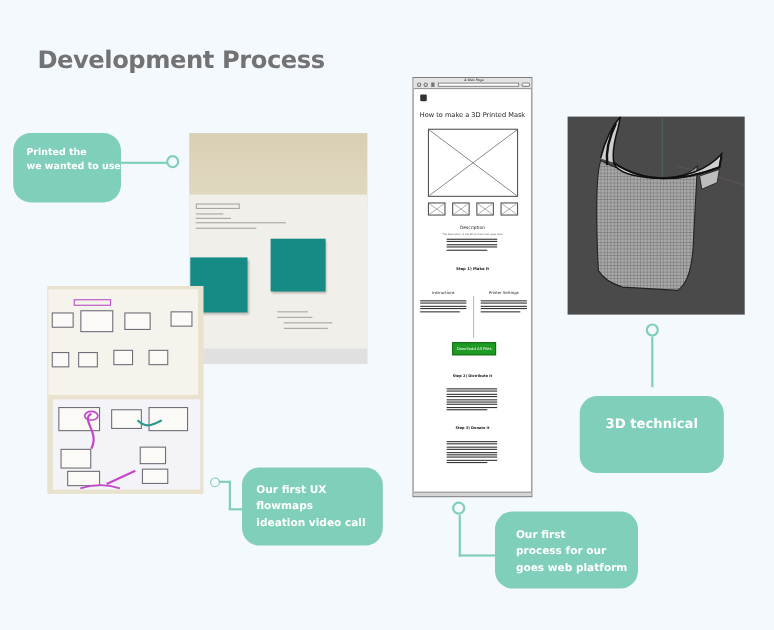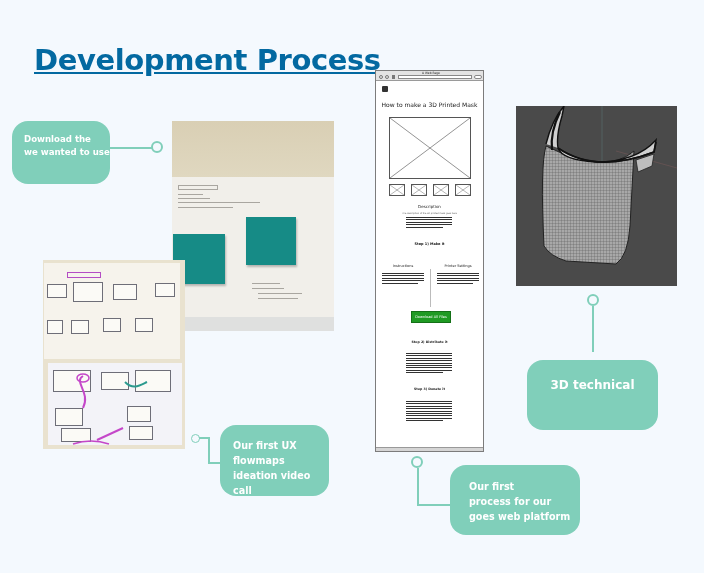--- a/index.html
+++ b/index.html
@@ -4,24 +4,23 @@
 <style>
   * { box-sizing: border-box; margin: 0; padding: 0; }
   html, body { width: 704px; height: 573px; overflow: hidden; }
   body {
     background: #f4f9fe;
     font-family: "DejaVu Sans", sans-serif;
     position: relative;
   }
   .title {
     position: absolute; left: 34px; top: 43px;
-    font-size: 29px; font-weight: bold; color: #0369a1;
+    font-size: 22px; font-weight: bold; color: #737373;
     letter-spacing: -0.4px;
     font-family: "DejaVu Sans", sans-serif;
-    text-decoration: underline;
   }
   .bubble {
     position: absolute;
     background: #80cfba;
     color: #ffffff;
     border-radius: 18px;
     font-weight: bold;
     font-family: "DejaVu Sans", sans-serif;
   }
   .bubble .txt { position: absolute; }
@@ -59,21 +58,21 @@
   
   .render { background: #4a4a4a; }
 </style>
 </head>
 <body>
 
 <div class="title">Development Process</div>
 
 <div class="bubble" style="left:12px; top:121px; width:98px; height:63px; border-radius:16px;">
   <div class="txt" style="left:12px; top:12px; font-size:8.6px; line-height:13px;">
-    <div>Download the</div>
+    <div>Printed the</div>
     <div>we wanted to use</div>
   </div>
 </div>
 <div class="line" style="left:108px; top:147px; width:44px; height:2px;"></div>
 <div class="ring" style="left:151px; top:141px;"></div>
 
 <div class="photo wall" style="left:172px; top:121px; width:162px; height:210px;">
   <div class="paper" style="left:0; top:56px; width:162px; height:140px;"></div>
 
   <div class="scribble" style="left:6px; top:64px; width:40px; border:1px solid #8a8780; height:5px; background:transparent;"></div>
@@ -117,21 +116,21 @@
     <path d="M82 122 C90 130, 96 126, 104 122" stroke="#2a9a8e" stroke-width="2" fill="none"></path>
     <path d="M54 180 L80 168" stroke="#c447c9" stroke-width="2" fill="none"></path>
     <path d="M30 184 Q48 178 66 184" stroke="#c447c9" stroke-width="1.5" fill="none"></path>
   </svg>
 </div>
 
 <div class="ring" style="left:191px; top:434px; width:9px; height:9px; border-width:1.5px;"></div>
 <div class="line" style="left:199px; top:437px; width:10px; height:1.5px;"></div>
 <div class="line" style="left:208px; top:437px; width:1.5px; height:26px;"></div>
 <div class="line" style="left:208px; top:462px; width:14px; height:1.5px;"></div>
-<div class="bubble" style="left:220px; top:425px; width:109px; height:71px; border-radius:16px;">
+<div class="bubble" style="left:220px; top:425px; width:128px; height:71px; border-radius:16px;">
   <div class="txt" style="left:13px; top:13px; font-size:9.6px; line-height:15px;">
     <div>Our first UX flowmaps</div>
     <div>ideation video call</div>
   </div>
 </div>
 
 <div class="mock" style="left:375px; top:70px; width:109px; height:382px;">
   <div class="mock-bar">
     <span class="mock-text" style="left:46px; top:0px; font-size:3px;">A Web Page</span>
     <span style="position:absolute; left:3px; top:4px; width:4px; height:4px; border:1px solid #777; border-radius:50%;"></span>

